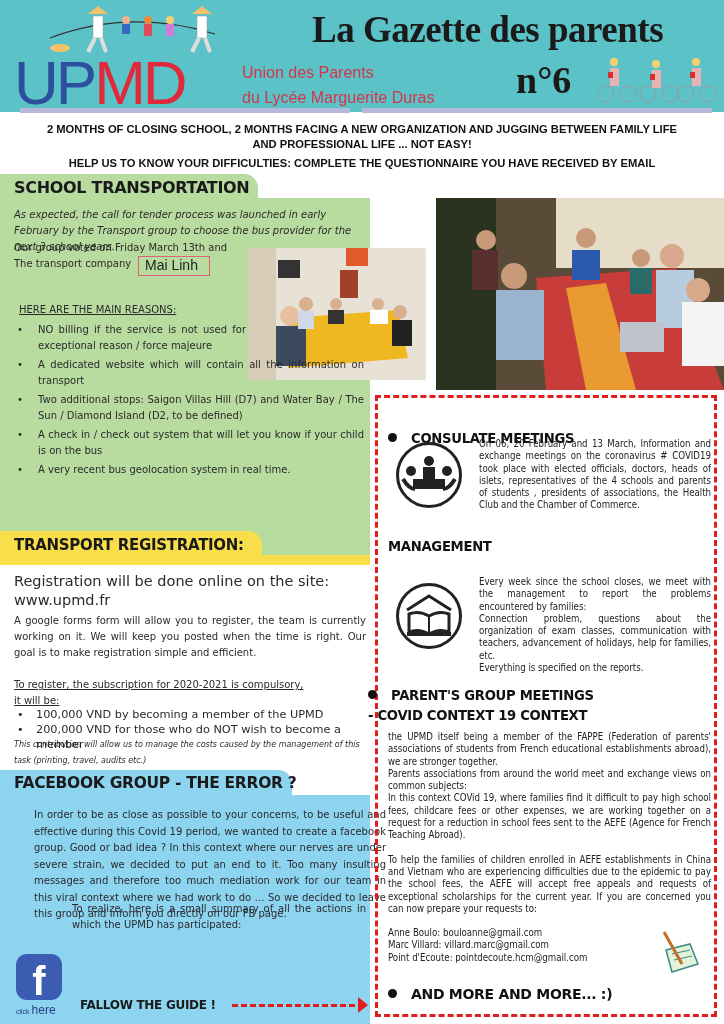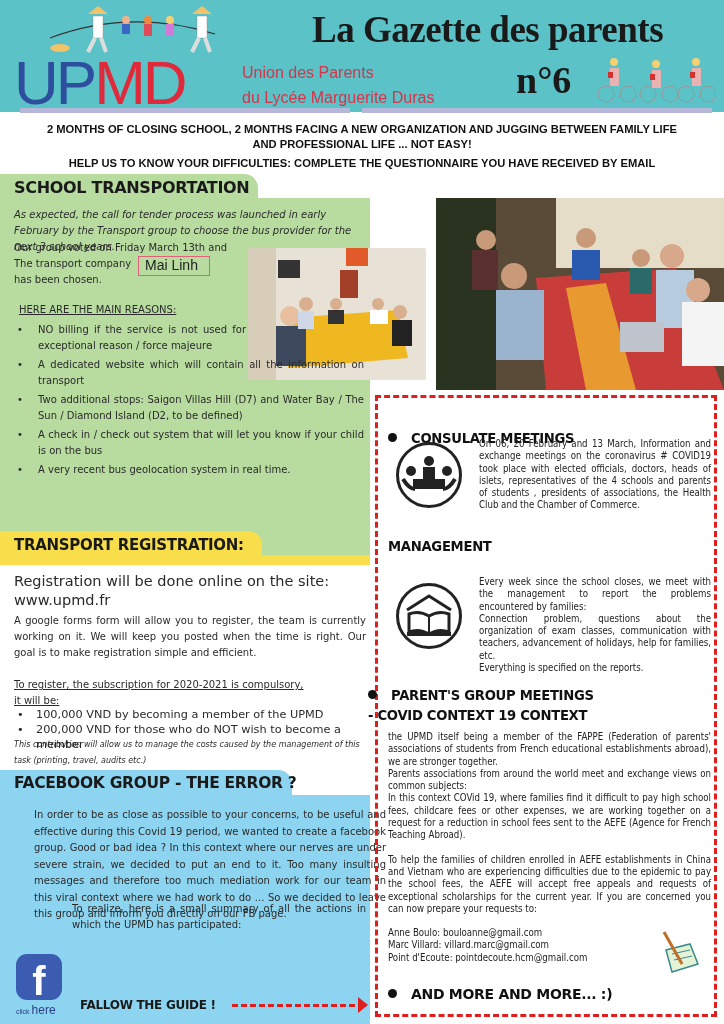--- a/index.html
+++ b/index.html
@@ -147,21 +147,20 @@
 </div>
 <div class="abs intro intro2">HELP US TO KNOW YOUR DIFFICULTIES: COMPLETE THE QUESTIONNAIRE YOU HAVE RECEIVED BY EMAIL</div>
 
 <div class="abs green-tab"></div>
 <div class="abs green"></div>
 <div class="abs sec-title st-school">SCHOOL TRANSPORTATION</div>
 <div class="abs body-text p1">As expected, the call for tender process was launched in early February by the Transport group to choose the bus provider for the next 3 school years.</div>
 <div class="abs body-text p2">
   <div>Our group voted on Friday March 13th and</div>
   <div>The transport company</div>
-  <div>has been chosen.</div>
 </div>
 <div class="abs mailinh">Mai Linh</div>
 <div class="abs body-text reasons-h">HERE ARE THE MAIN REASONS:</div>
 
 <div class="abs photo1">
   <svg width="178" height="132" viewBox="0 0 178 132">
     <rect width="178" height="132" fill="#e8e2d6"></rect>
     <rect x="0" y="0" width="28" height="132" fill="#d8cdb8"></rect>
     <rect x="30" y="12" width="22" height="18" fill="#333"></rect>
     <rect x="98" y="0" width="22" height="18" fill="#e05a2a"></rect>

